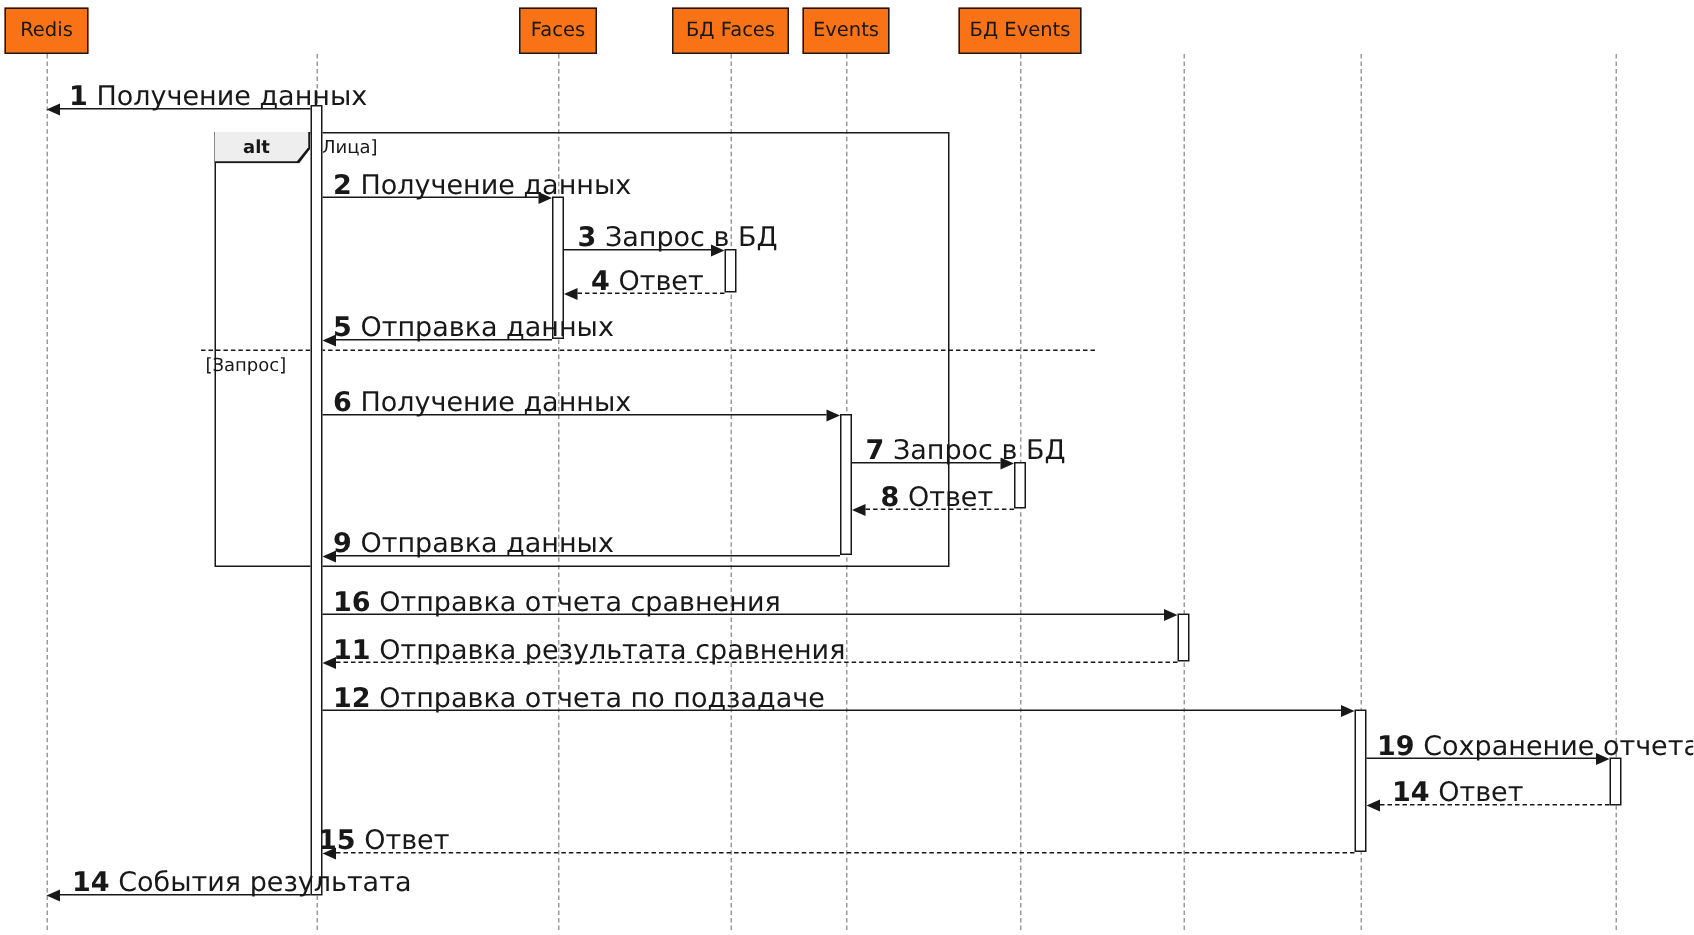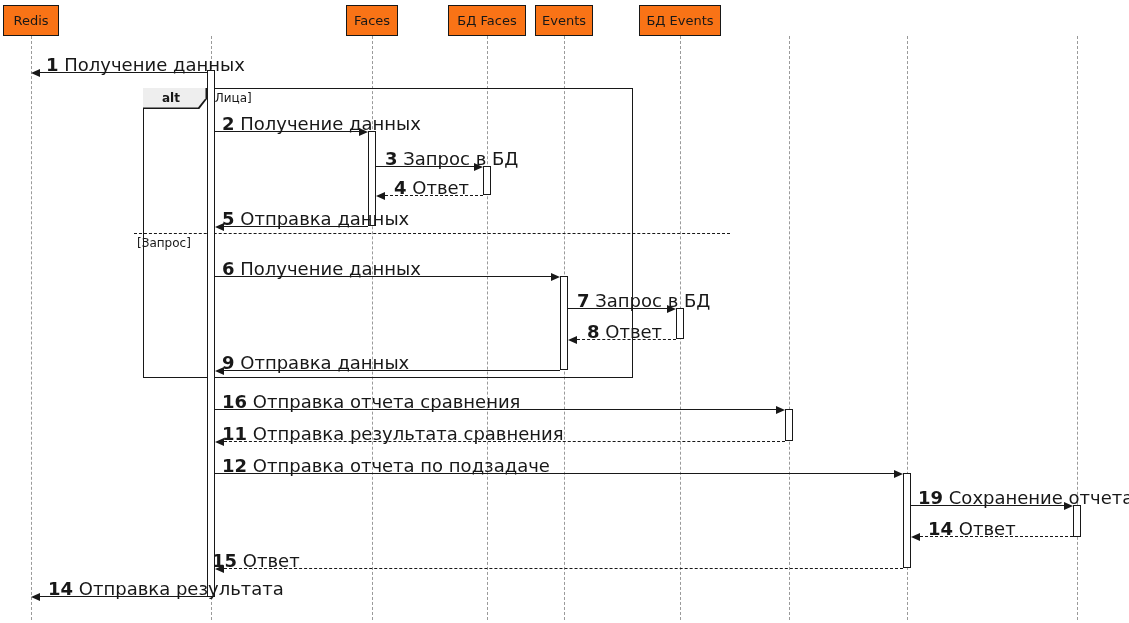--- a/index.html
+++ b/index.html
@@ -162,18 +162,18 @@
     <div class="ahead left" style="left:911px;top:533px"></div>
   </div>
 
   <div>
     <span class="mlabel" style="left:212px;top:550px"><b>15</b> <span>Ответ</span></span>
     <div class="mline dashed" style="left:224px;top:568px;width:679px"></div>
     <div class="ahead left" style="left:215px;top:565px"></div>
   </div>
 
   <div>
-    <span class="mlabel" style="left:48px;top:578px"><b>14</b> <span>Отправка результата</span></span>
+    <span class="mlabel" style="left:48px;top:578px"><b>14</b> <span>События результата</span></span>
     <div class="mline" style="left:40px;top:596px;width:167px"></div>
     <div class="ahead left" style="left:31px;top:593px"></div>
   </div>
 
 </div>
 
 </body></html>

